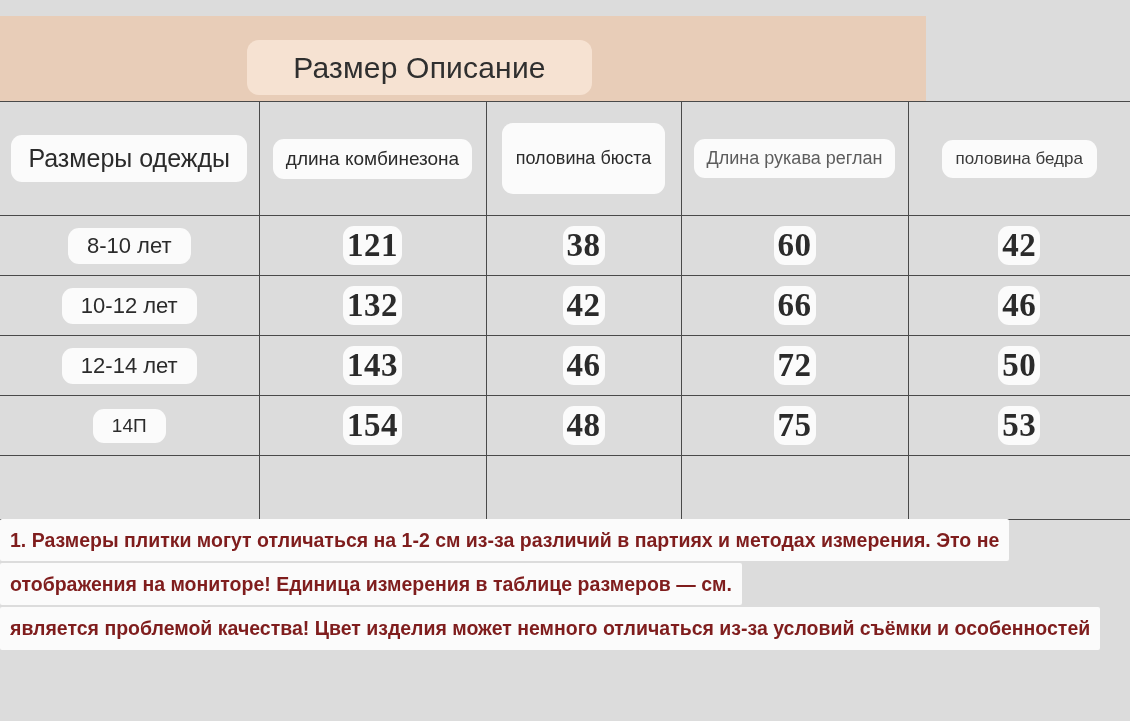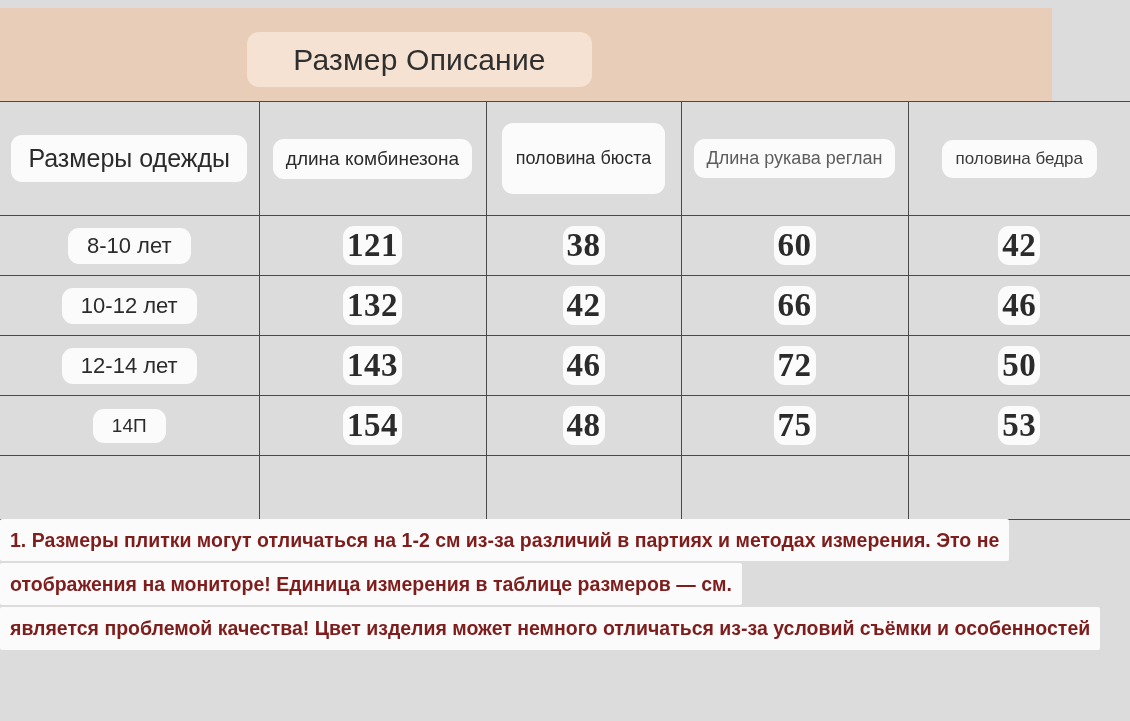--- a/index.html
+++ b/index.html
@@ -15,22 +15,22 @@
   .page {
     position: relative;
     width: 1130px;
     height: 721px;
     background: #dcdcdc;
   }
 
   
   .top-band {
     position: absolute;
-    left: 0; top: 8px;
-    width: 1052px;
+    left: 0; top: 16px;
+    width: 926px;
     height: 101px;
     background: #e8cdb8;
   }
   .title-pill {
     position: absolute;
     left: 247px;
     top: 24px;
     width: 345px;
     height: 55px;
     background: #f6e2d2;

